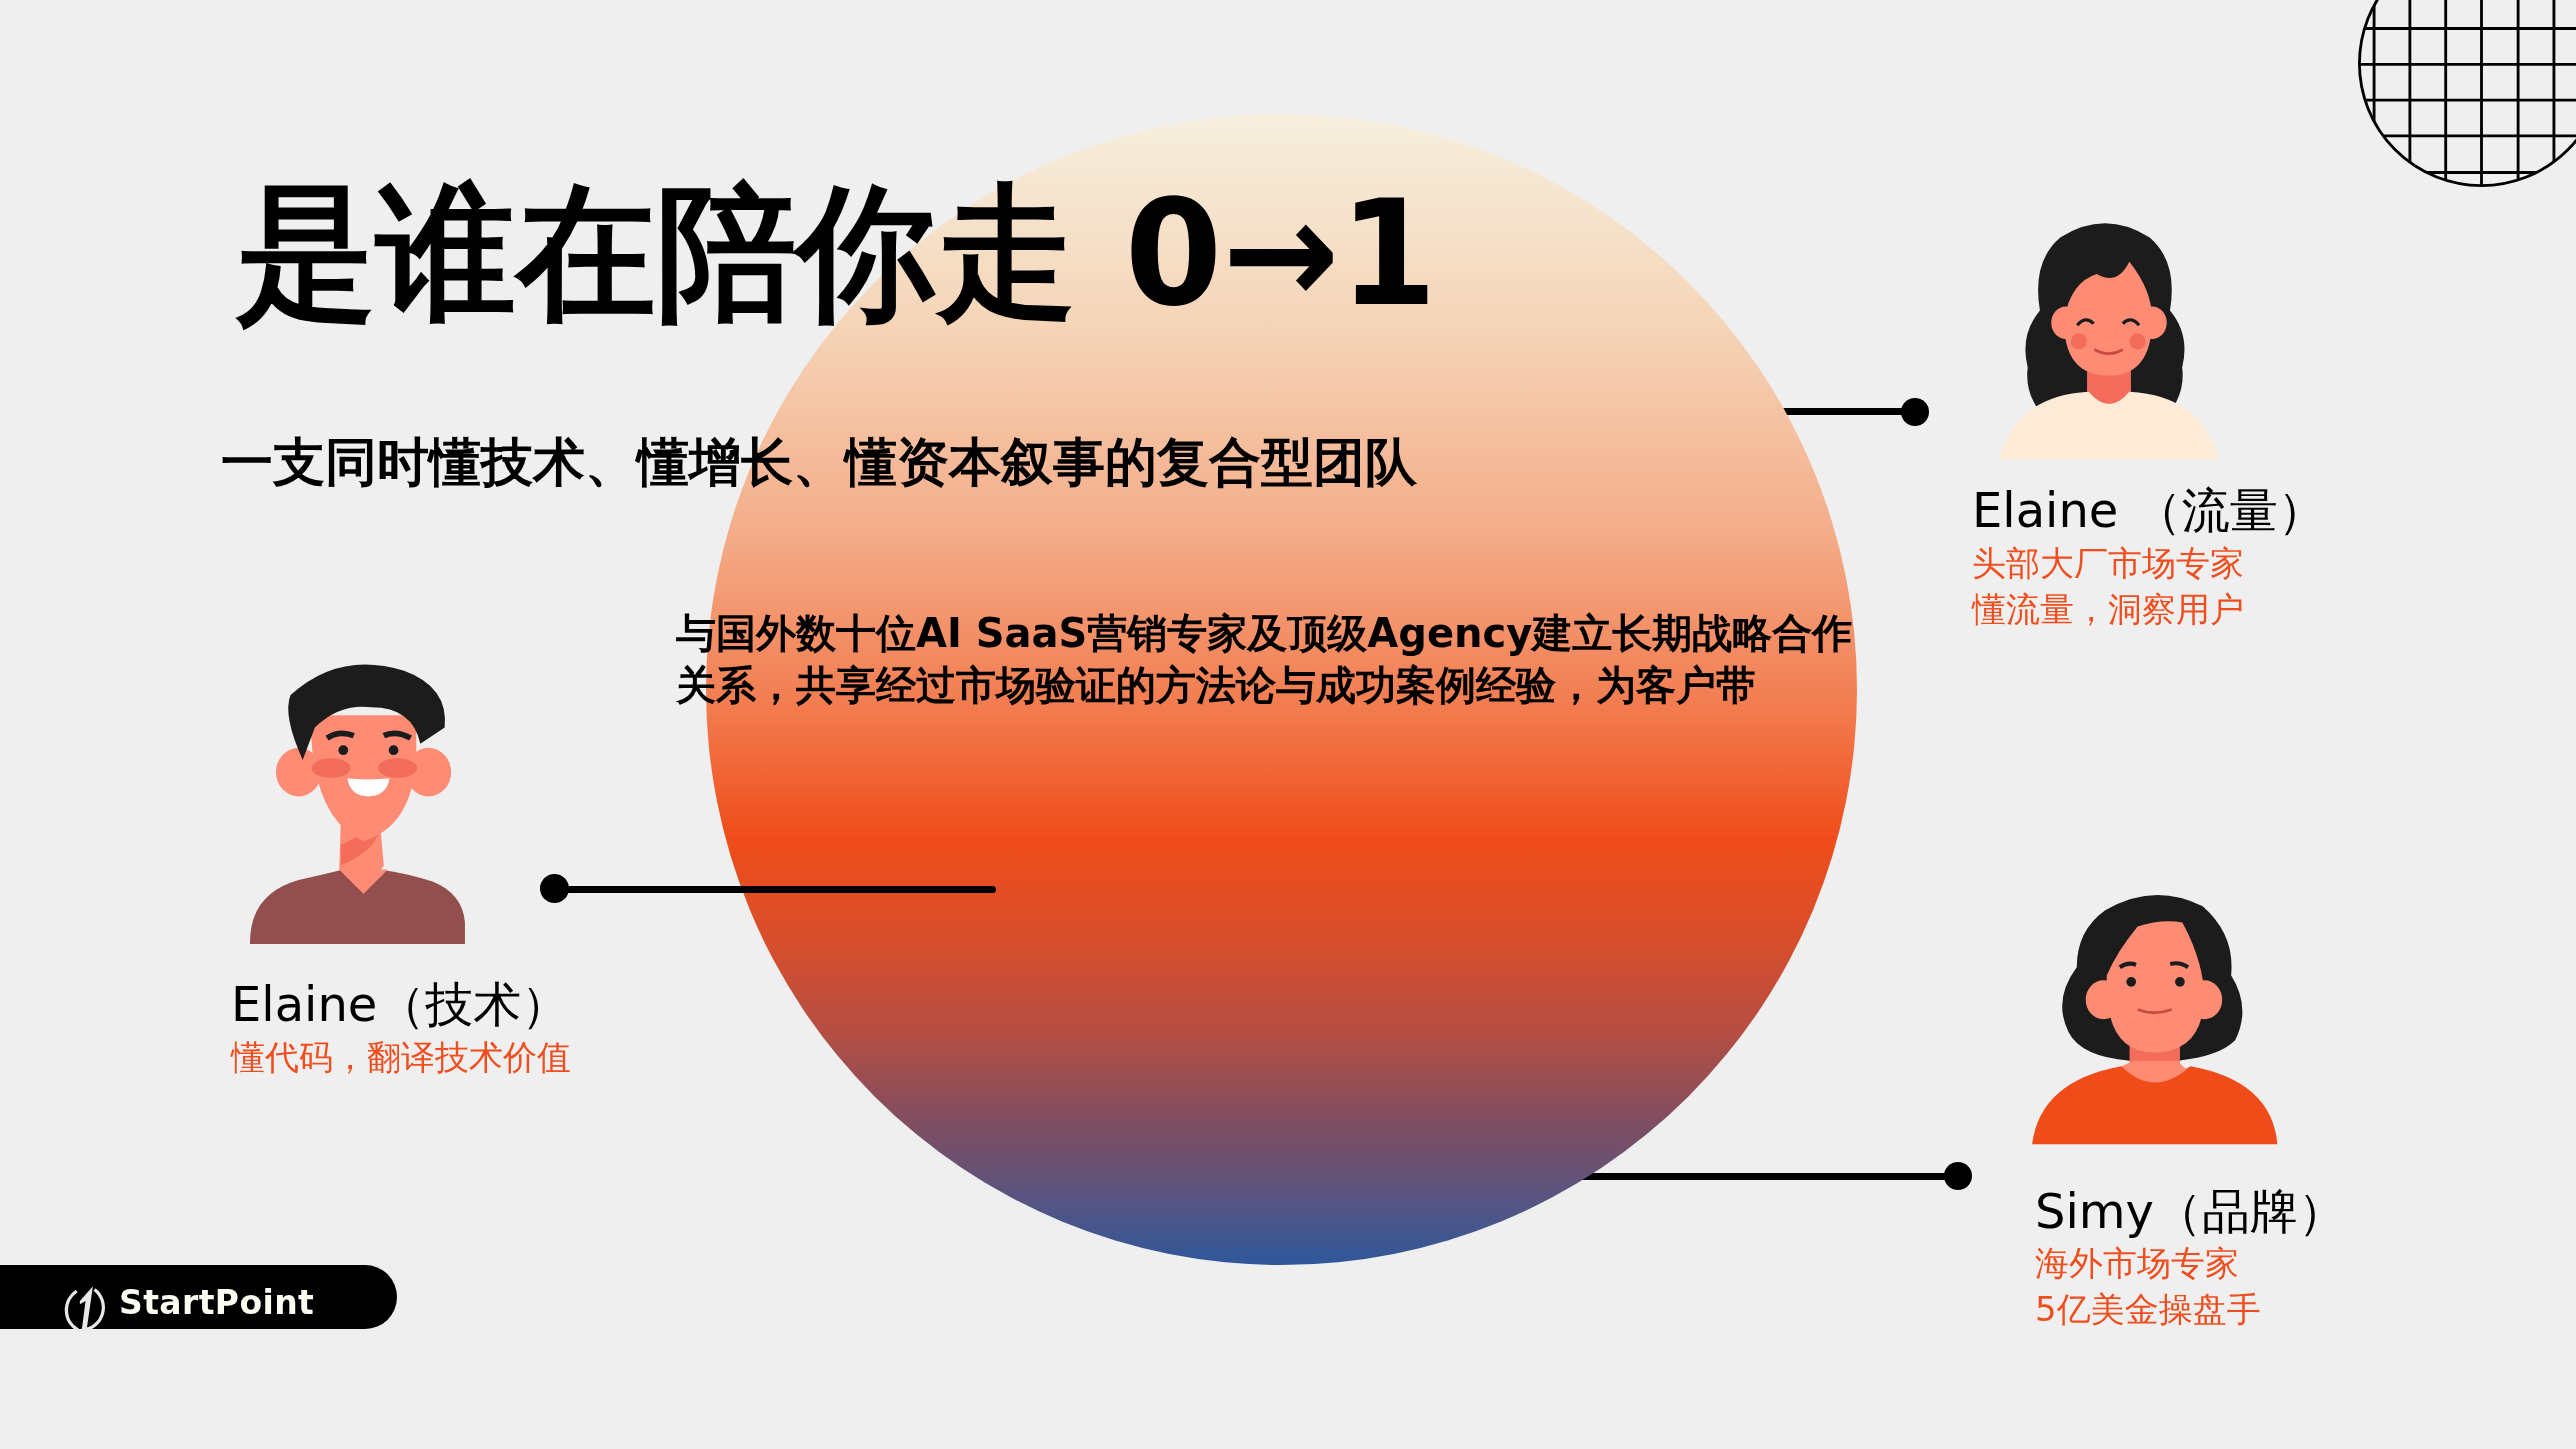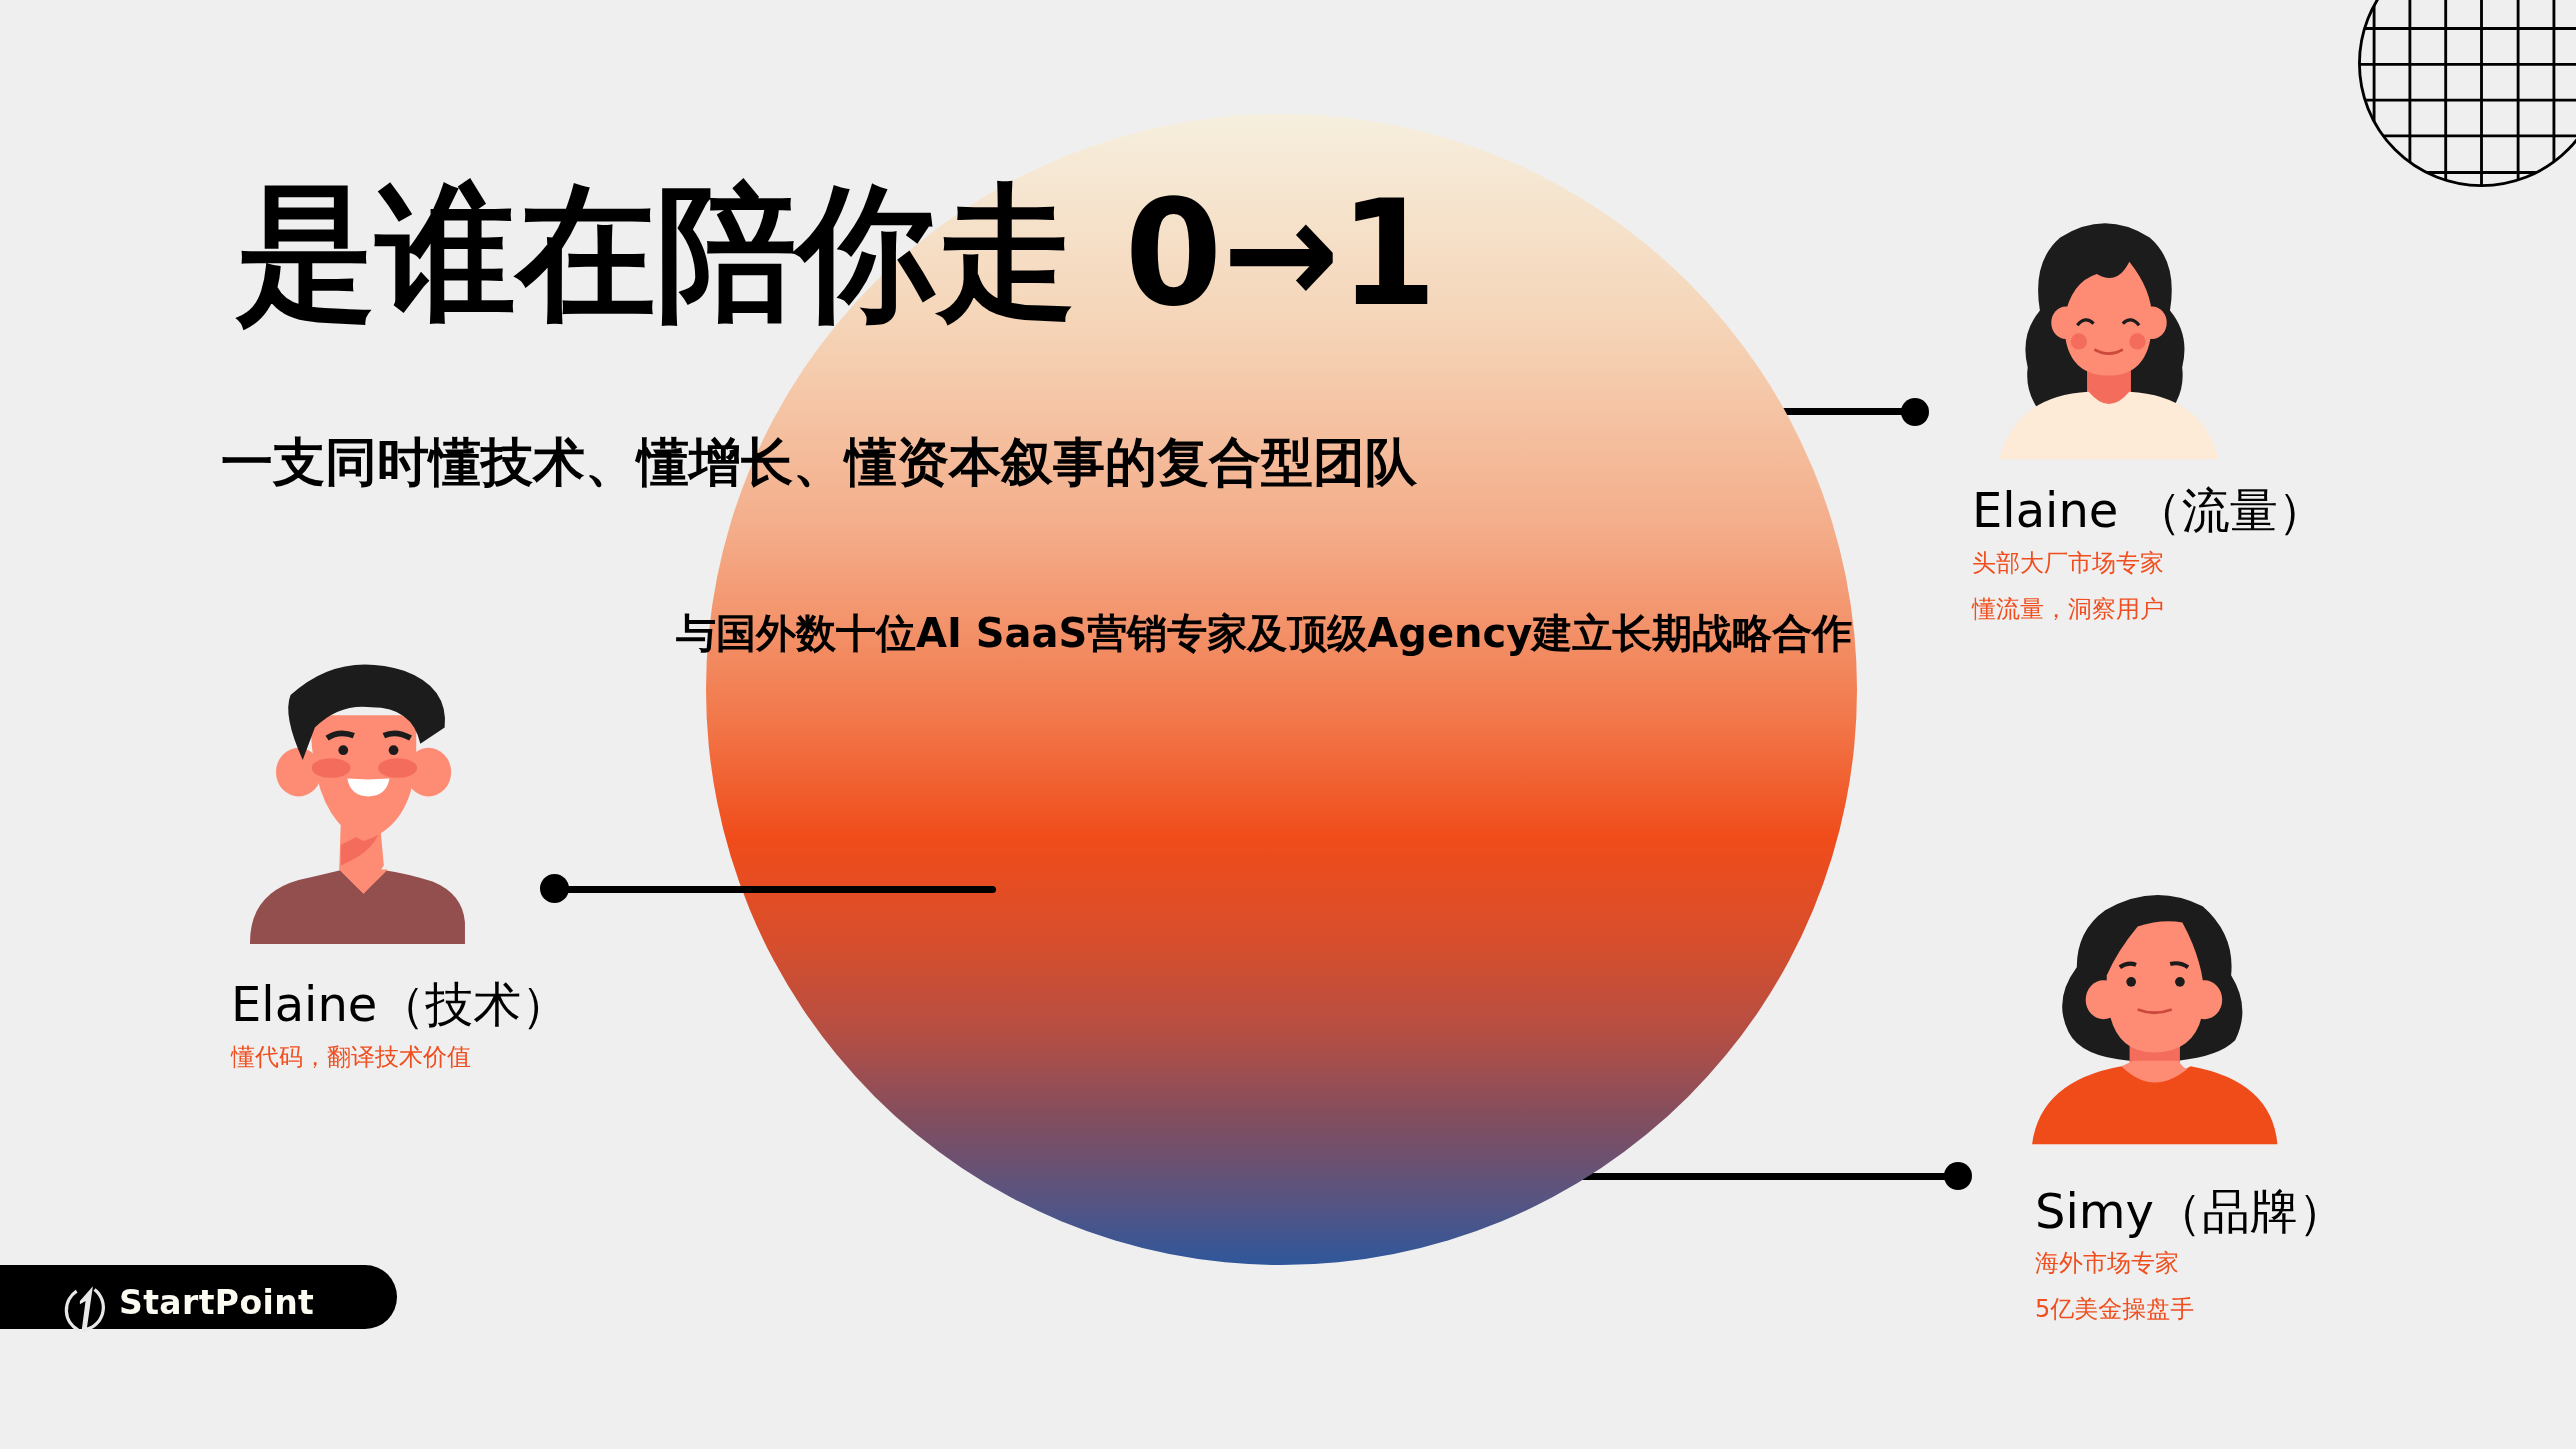--- a/index.html
+++ b/index.html
@@ -7,21 +7,21 @@
          font-family:"DejaVu Sans","Liberation Sans",sans-serif; color:#000; }
   .abs { position:absolute; }
   #big-circle { left:706px; top:114px; width:1151px; height:1151px; border-radius:50%;
     background:linear-gradient(180deg,#f6efde 0%,#f5d5b8 18%,#f4ad8a 36%,#f27a4d 52%,#f04c1a 63%,#d74e2c 72%,#b44e44 80%,#7d4e62 88%,#5a5480 94%,#2f579b 100%); }
   #title { left:236px; top:180px; font-size:140px; font-weight:bold; letter-spacing:0px; line-height:1; white-space:nowrap; transform:scaleY(1.05); transform-origin:left top; }
   #subtitle { left:221px; top:398px; font-size:52px; font-weight:bold; line-height:1; white-space:nowrap;margin-top:38px; }
   #body-text { left:676px; top:579px; width:1252px; font-size:40px; font-weight:bold; line-height:52px;margin-top:28px; }
   .line { background:#000; height:7.3px; border-radius:4.1px; }
   .dot { width:28px; height:28px; border-radius:50%; background:#000; }
   .pname { font-size:48px; font-weight:normal; line-height:1; white-space:nowrap; color:#000; }
-  .pdesc { font-size:24px; line-height:46px; color:#f04e1e; white-space:nowrap; }
+  .pdesc { font-size:34px; line-height:46px; color:#f04e1e; white-space:nowrap; }
   #logo-pill { left:0; top:1265px; width:397px; height:64px; background:#000; border-radius:0 38px 38px 0; }
   #logo-text { position:absolute; left:119px; top:18px; font-size:33px; font-weight:bold; color:#fbfbf2; letter-spacing:0.4px; font-family:"DejaVu Sans",sans-serif; }
   #logo-mark { position:absolute; left:62px; top:18px; width:52px; height:52px; }
 </style>
 </head>
 <body>
 
 <svg class="abs" style="left:2357px;top:-61px;" width="249" height="249" viewBox="0 0 306 306">
   <defs>
       <clipPath id="gc">
@@ -55,20 +55,21 @@
 <div id="big-circle" class="abs"></div>
 
 <div class="abs line" style="left:554px;top:886px;width:442px;"></div>
 <div class="abs dot" style="left:540px;top:874px;width:29px;height:29px;"></div>
 
 <div id="title" class="abs">是谁在陪你走 0→1</div>
 <div id="subtitle" class="abs">一支同时懂技术、懂增长、懂资本叙事的复合型团队</div>
 
 <div id="body-text" class="abs">
   <div>与国外数十位AI SaaS营销专家及顶级Agency建立长期战略合作</div>
+  <div>关系，共享经过市场验证的方法论与成功案例经验，为客户带</div>
 </div>
 
 <svg class="abs" style="left:1983px;top:213px;" width="252" height="252" viewBox="0 0 310 310">
   <path d="M95 30 Q150 -5 205 30 Q240 60 230 120 Q255 150 245 190 Q250 230 215 260 L85 260 Q50 230 55 190 Q45 150 70 120 Q60 60 95 30Z" fill="#1c1c1c"></path>
   <path d="M100 260 Q110 228 155 222 Q200 228 210 260 L230 295 Q200 250 155 250 Q110 250 80 295Z" fill="#f46c5b"></path>
   <rect x="128" y="170" width="54" height="60" fill="#f46c5b"></rect>
   <path d="M20 303 Q40 225 130 220 Q155 250 180 220 Q270 225 290 303Z" fill="#fdebd8"></path>
   <path d="M155 200 Q208 200 208 130 Q208 95 180 60 Q165 90 140 75 Q108 85 100 130 Q98 200 155 200Z" fill="#fe8c74"></path>
   <ellipse cx="102" cy="135" rx="18" ry="20" fill="#fe8c74"></ellipse>
   <ellipse cx="208" cy="135" rx="18" ry="20" fill="#fe8c74"></ellipse>

